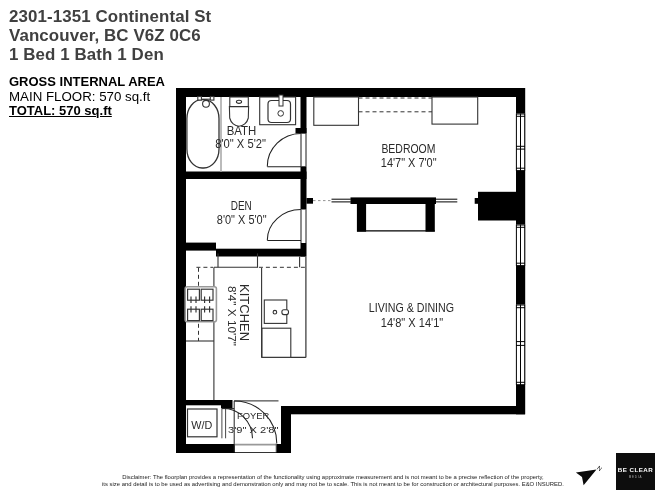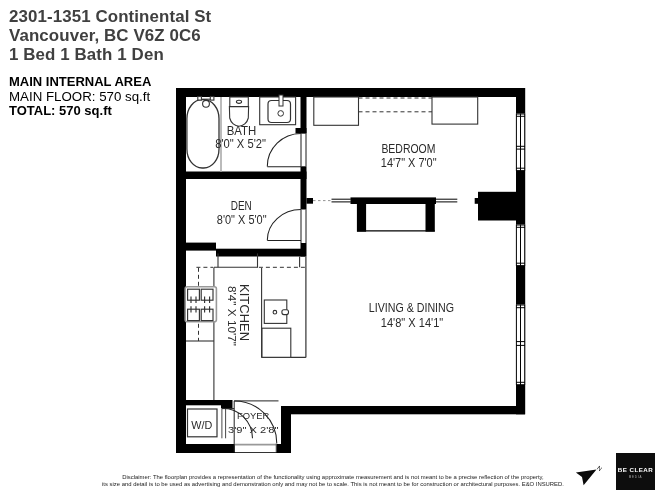--- a/index.html
+++ b/index.html
@@ -8,21 +8,21 @@
   .area{position:absolute;left:9px;top:75px;font-size:13.3px;line-height:14.6px;color:#000;}
   .area b{font-size:13px;}
   .foot{position:absolute;left:0;top:474px;width:666px;text-align:center;font-size:5.9px;line-height:7.3px;color:#222;}
 </style>
 </head>
 <body>
 <div id="page">
 
   <div class="hdr">2301-1351 Continental St<br>Vancouver, BC V6Z 0C6<br>1 Bed 1 Bath 1 Den</div>
 
-  <div class="area"><b>MAIN INTERNAL AREA</b><br>MAIN FLOOR: 570 sq.ft<br><b style="">TOTAL: 570 sq.ft</b></div>
+  <div class="area"><b>GROSS INTERNAL AREA</b><br>MAIN FLOOR: 570 sq.ft<br><b style="text-decoration:underline">TOTAL: 570 sq.ft</b></div>
 
   <svg width="666" height="500" viewBox="0 0 666 500" style="position:absolute;left:0;top:0" fill="none" stroke="none">
 
     <rect x="176" y="88" width="349" height="9" fill="#000"></rect>
 
     <rect x="176" y="88" width="10" height="365" fill="#000"></rect>
 
     <rect x="516" y="88" width="9.2" height="326.3" fill="#000"></rect>
 
     <rect x="281" y="406" width="244" height="8.3" fill="#000"></rect>

